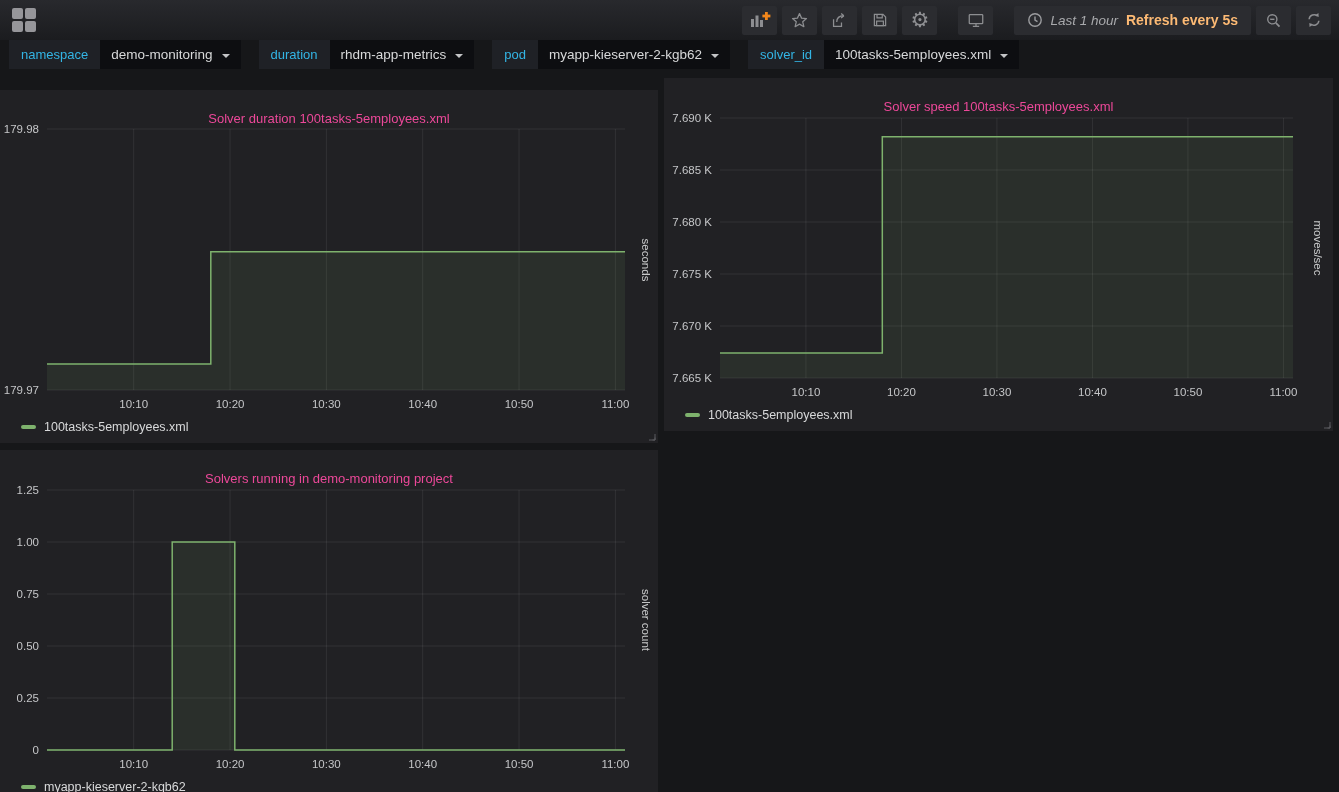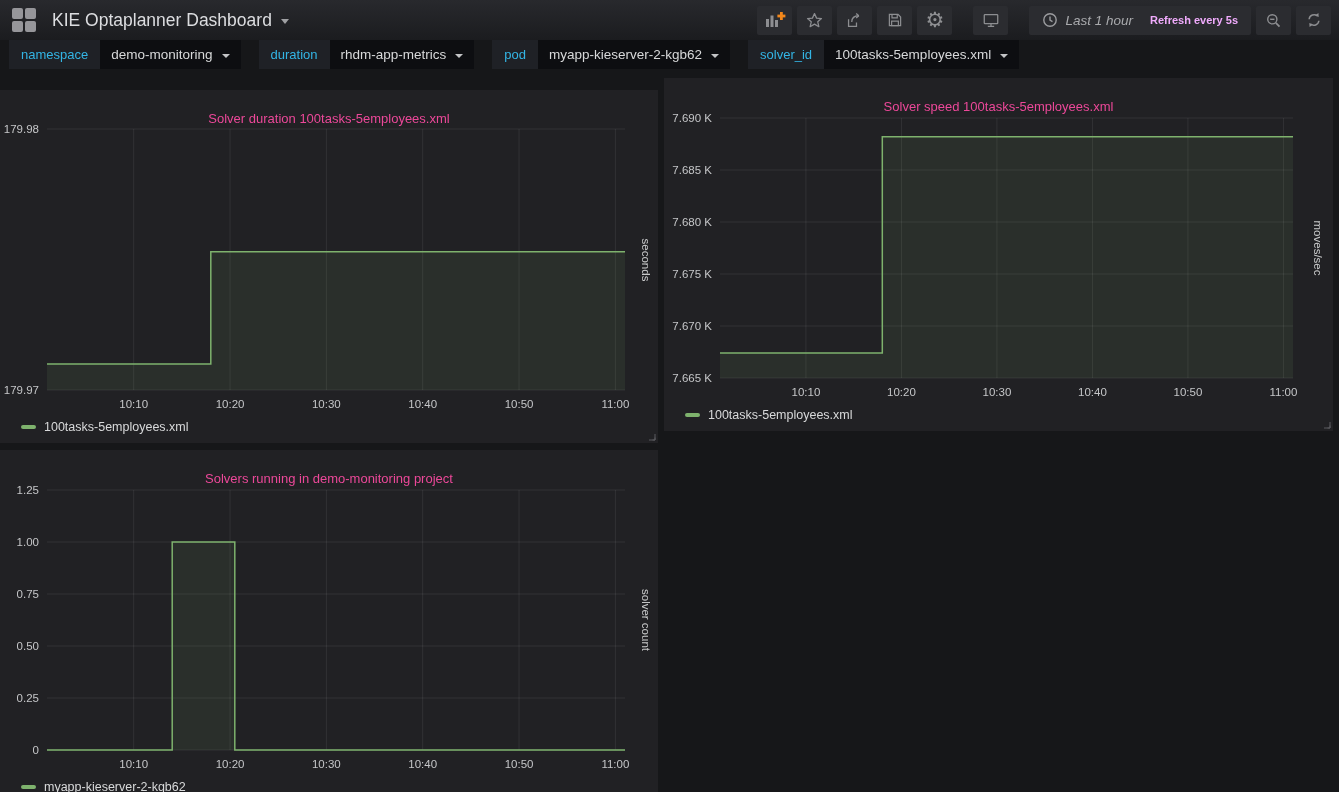--- a/index.html
+++ b/index.html
@@ -25,21 +25,21 @@
     border-top:5px solid #9fa0a3; margin-left:9px; margin-top:3px; }
   .nav-right { display:flex; align-items:center; }
   .nav-btn {
     height:29px; min-width:35px; background:#2b2c30; border-radius:2px;
     display:flex; align-items:center; justify-content:center; margin-left:5px; cursor:pointer;
   }
   .nav-btn svg { display:block; }
   .nav-gap { width:16px; }
   .time-btn { padding:0 13px; }
   .time-btn .range { font-size:13.5px; color:#a9aaad; margin-left:7px;font-style:italic; }
-  .time-btn .refresh { font-size:11px; color:#f0abfc; font-weight:700; margin-left:17px; }
+  .time-btn .refresh { font-size:14px; color:#fdba74; font-weight:700; margin-left:8px; }
   .gear-glyph { font-size:21px; color:#8e8f92; line-height:1; margin-top:-2px; }
   
   .submenu { position:absolute; top:40px; left:0; height:44px; display:flex; padding-left:9px; }
   .var-group { display:flex; align-items:stretch; height:29px; margin-right:18px; }
   .var-label { display:flex; align-items:center; padding:0 12px; background:#1f2126; color:#33b5e5; font-size:13px; }
   .var-value { display:flex; align-items:center; padding:0 11px; background:#0d0e11; color:#d8d9da; font-size:13.5px; cursor:pointer; }
   .var-value .vcaret { width:0; height:0; border-left:4px solid transparent; border-right:4px solid transparent;
     border-top:4px solid #c4c5c7; margin-left:9px; margin-top:2px; }
   
   .panel { position:absolute; background:#212124; }
@@ -60,24 +60,20 @@
 </head>
 <body>
 
 <header class="navbar">
   <div class="nav-left">
     <div class="logo-grid">
       <span></span>
         <span></span>
         <span></span>
         <span></span>
-    </div>
-    <div class="dash-title">
-      <span class="t">KIE Optaplanner Dashboard</span>
-      <span class="caret-down"></span>
     </div>
   </div>
   <div class="nav-right">
     <div class="nav-btn">
       <svg width="22" height="18" viewBox="0 0 22 18">
         <rect x="2" y="8" width="3" height="8" fill="#8d8e91"></rect>
         <rect x="6.5" y="4.5" width="3" height="11.5" fill="#8d8e91"></rect>
         <rect x="11" y="9" width="3" height="7" fill="#8d8e91"></rect>
         <rect x="16" y="1" width="2.8" height="8" fill="#f2871b"></rect>
         <rect x="13.4" y="3.6" width="8" height="2.8" fill="#f2871b"></rect>

